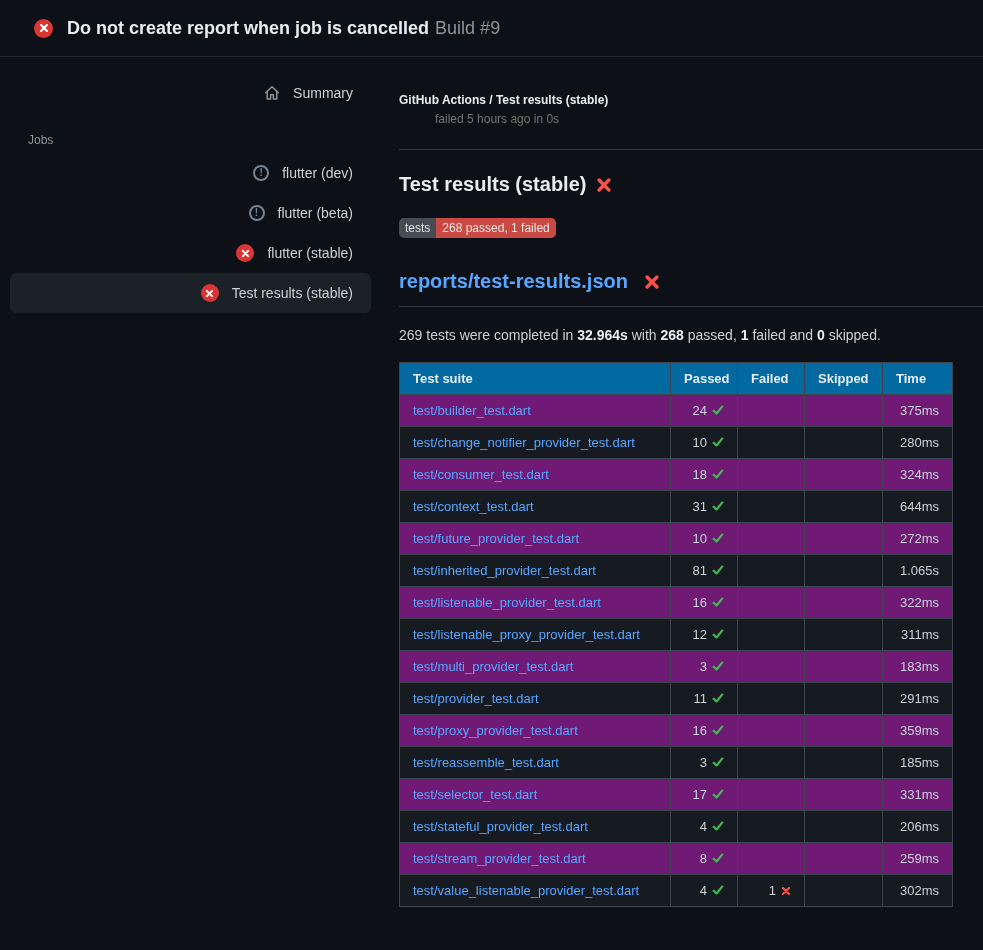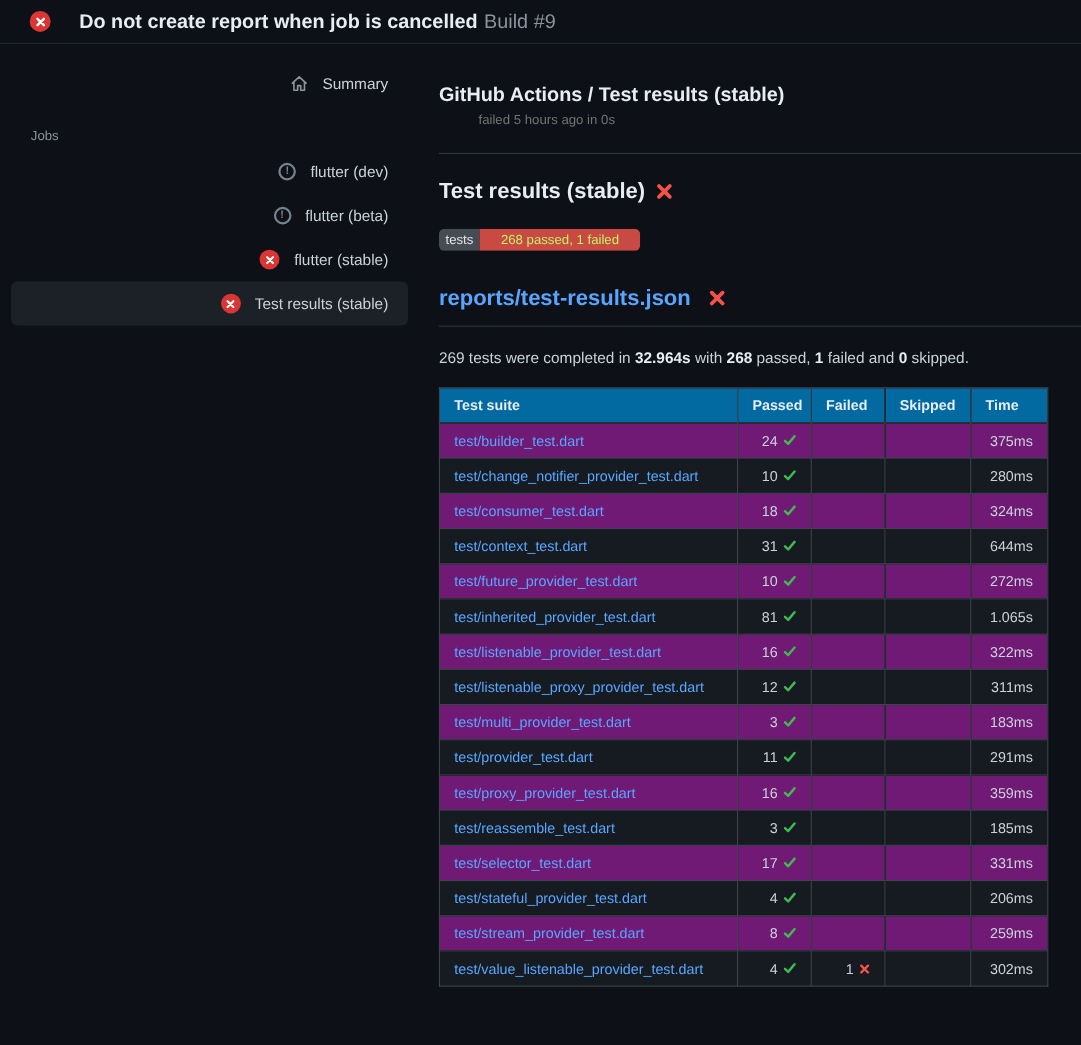--- a/index.html
+++ b/index.html
@@ -4,49 +4,49 @@
 <style>
   * { box-sizing: border-box; }
   html,body { margin:0; padding:0; }
   body {
     width:983px; height:950px; overflow:hidden;
     background:#0d1117; color:#c9d1d9;
     font-family:"Liberation Sans","DejaVu Sans",sans-serif;
     font-size:14px;
   }
   
-  .app-header { height:40px; display:flex; align-items:center; gap:26px;
-    padding-left:27px; border-bottom:1px solid #21262d; }
+  .app-header { height:57px; display:flex; align-items:center; gap:14px;
+    padding-left:34px; border-bottom:1px solid #21262d; }
   .title { font-size:18px; font-weight:700; color:#e6edf3; margin:0; white-space:nowrap; }
   .build-no { color:#8b949e; font-weight:400; margin-left:6px; }
   
   .circ { width:18px; height:18px; border-radius:50%; flex-shrink:0;
     display:inline-flex; align-items:center; justify-content:center; }
   .circ.fail { background:#da3633; }
   .circ.alert { width:16px; height:16px; border:2px solid #768390; color:#768390;
     font-weight:700; font-size:10px; line-height:1; background:transparent; }
   .app-header .circ { width:19px; height:19px; }
   
   .layout { display:flex; }
   .sidebar { width:381px; flex-shrink:0; padding:16px 10px 0; }
   .side-item { display:flex; align-items:center; gap:13px; height:40px;
     padding:0 18px; border-radius:6px; cursor:pointer; color:#c9d1d9;justify-content:flex-end; }
   .side-item.selected { background:#1c2128; }
   .jobs-label { color:#8b949e; font-size:12px; padding:20px 18px 6px; }
   
   .main { flex:1; min-width:0; padding:36px 0 0 18px; }
-  .breadcrumb { font-weight:700; color:#e6edf3; font-size:18px; }
+  .breadcrumb { font-weight:700; color:#e6edf3; font-size:12px; }
   .meta { color:#737373; font-size:12px; margin-top:5px;margin-left:36px; }
   .main-divider { border:0; border-top:1px solid #30363d; margin:23px 0 0; }
   .section-title { display:flex; align-items:center; gap:10px;
     font-size:20px; font-weight:700; color:#e6edf3; margin:23px 0 0; }
   .badge { display:inline-flex; margin-top:22px; border-radius:5px;
     overflow:hidden; font-size:12px; line-height:1; }
   .badge-label { background:#464c54; color:#dfe4e8; padding:4px 6px; }
-  .badge-value { background:#c94a42; color:#bef264; padding:4px 19px; }
+  .badge-value { background:#c94a42; color:#e5e5e5; padding:4px 6px; }
   .report-heading { display:flex; align-items:center; gap:16px; margin:32px 0 0;
     padding-bottom:13px; border-bottom:1px solid #30363d;
     font-size:20px; font-weight:700; }
   .report-heading a { color:#58a6ff; text-decoration:none; }
   .summary { margin:20px 0 0; color:#c9d1d9; font-size:14px; }
   .summary strong { color:#e6edf3; }
   
   table.results { border-collapse:collapse; table-layout:fixed; width:553px;
     margin-top:19px; font-size:13px; }
   .results th, .results td { border:1px solid #3d444d; padding:8px 13px;

